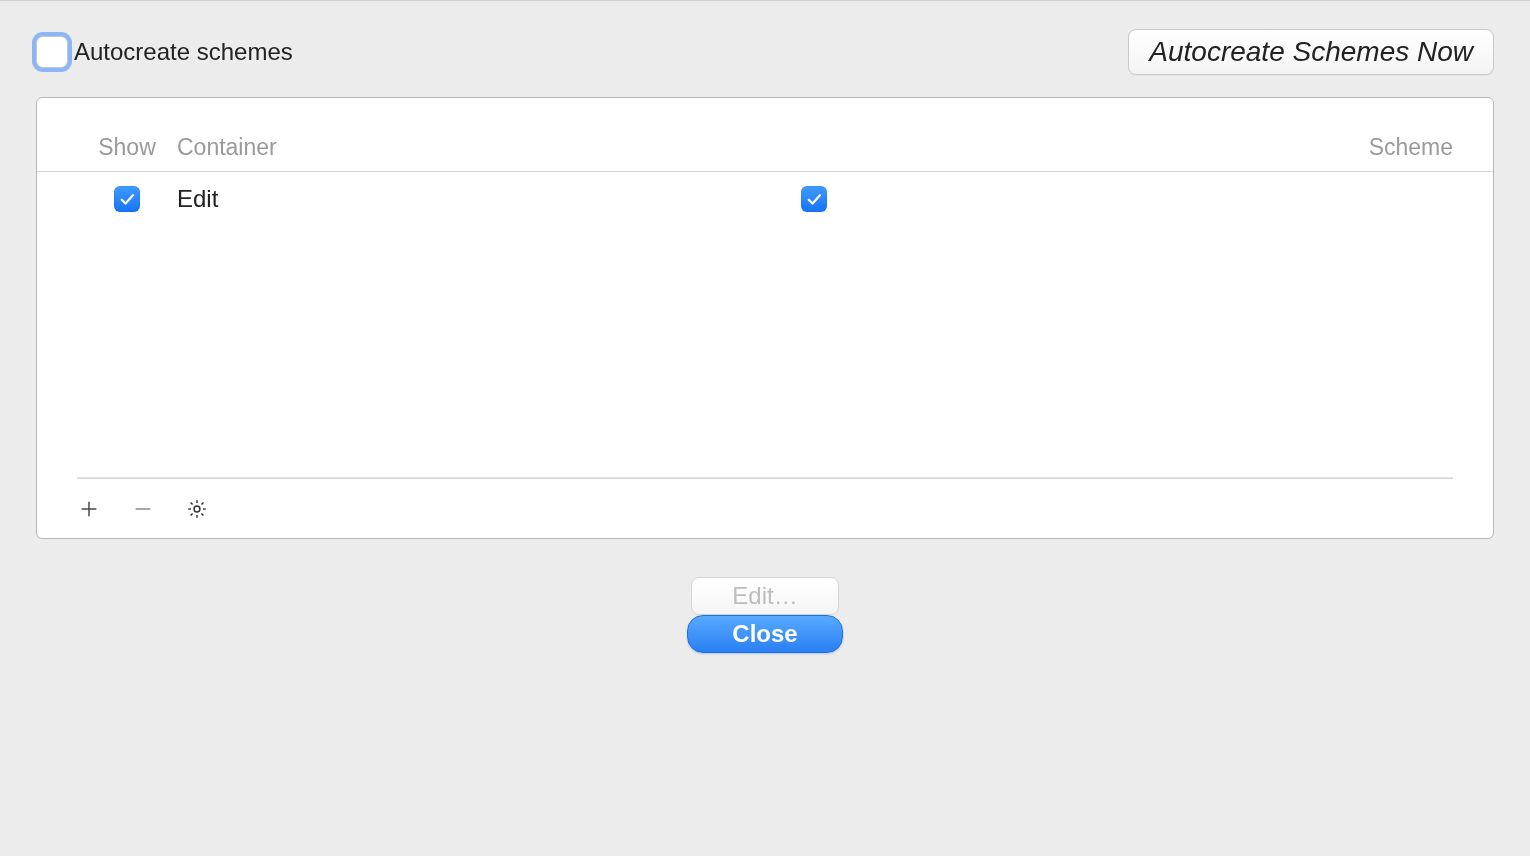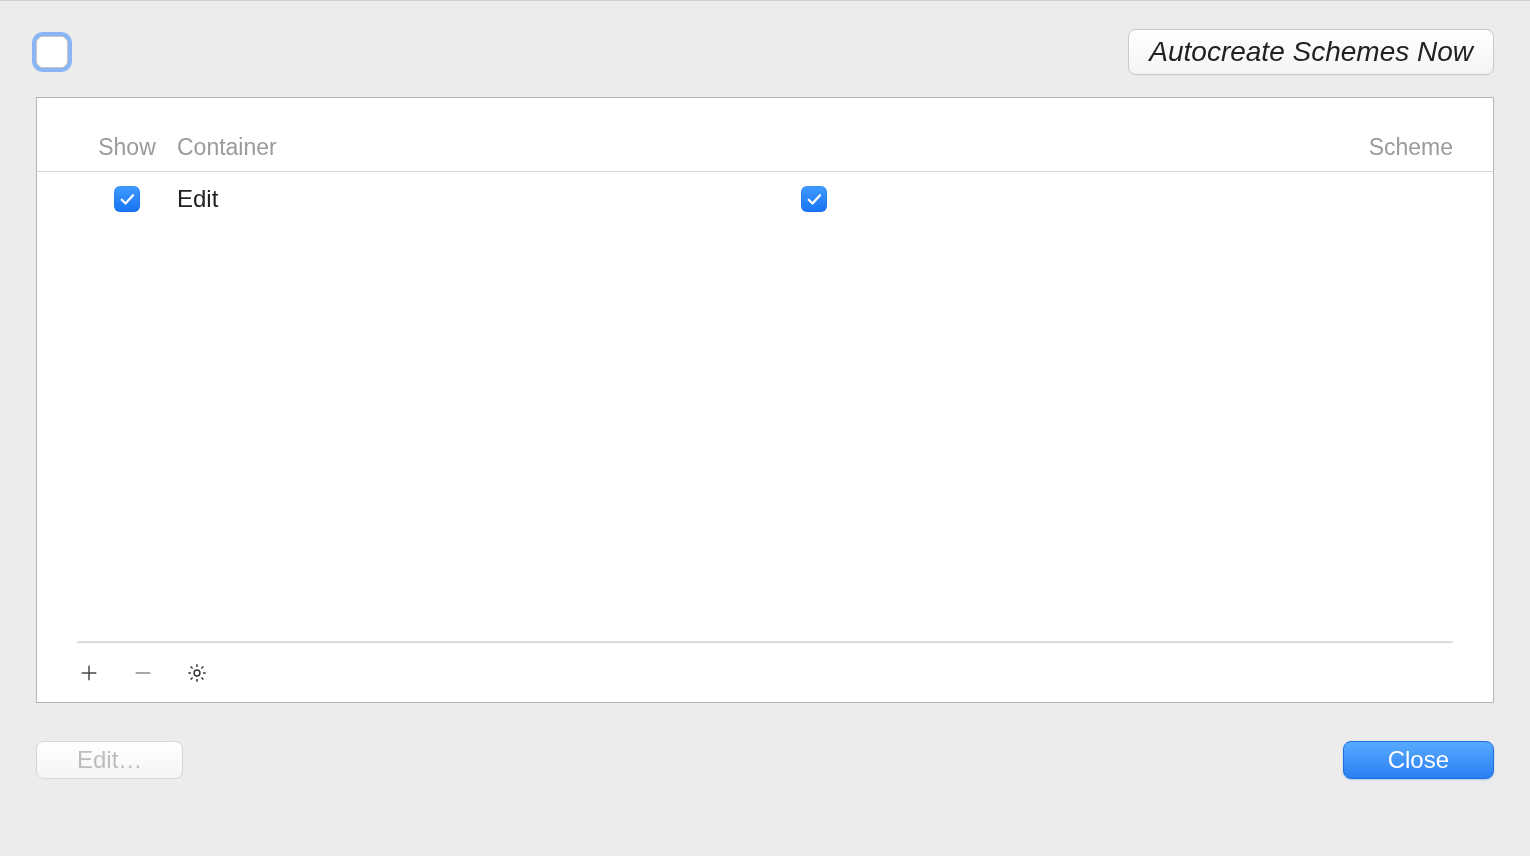--- a/index.html
+++ b/index.html
@@ -53,22 +53,22 @@
     box-shadow: 0 1px 0 rgba(0,0,0,0.03);
     font-style: italic;
   }
   .autocreate-now-btn {
     padding: 6px 20px;
   }
   .table-panel {
     margin: 22px 36px 0 36px;
     background: #ffffff;
     border: 1px solid #b6b6b6;
-    border-radius: 0;
-    height: 606px;
+    border-radius: 6px;
+    height: 442px;
     display: flex;
     flex-direction: column;
   }
   .table-header {
     display: flex;
     align-items: flex-end;
     padding: 36px 40px 10px 40px;
     border-bottom: 1px solid #d6d6d6;
     color: #9a9a9a;
     font-size: 23px;
@@ -147,49 +147,52 @@
     align-items:center;
     justify-content:center;
     color: #4a4a4a;
   }
   .footer-icon svg { width:22px; height:22px; }
   .bottom-row {
     display:flex;
     align-items:center;
     justify-content:space-between;
     padding: 38px 36px 0 36px;
+    flex-direction: column;
   }
   .edit-btn {
     font-size: 24px;
     color: #bdbdbd;
     background: linear-gradient(#ffffff, #f5f5f5);
     border: 1px solid #d6d6d6;
     border-radius: 8px;
     padding: 4px 40px;
     cursor: default;
   }
   .close-btn {
     font-size: 24px;
     color: #fff;
     background: linear-gradient(#58aaff, #2a7ff3);
     border: 1px solid #1f6fe0;
-    border-radius: 8px;
+    border-radius: 16px;
     padding: 4px 44px;
     cursor: default;
     box-shadow: 0 1px 2px rgba(40,110,220,0.3);
+    font-weight: bold;
   }
 </style>
 </head>
 <body>
 
 <div class="window">
 
   <div class="top-row">
     <div class="autocreate-left">
       <span class="focus-checkbox"></span>
+      <span class="autocreate-label">Autocreate schemes</span>
     </div>
     <button class="btn autocreate-now-btn">Autocreate Schemes Now</button>
   </div>
 
   <div class="table-panel">
     <div class="table-header">
       <div class="col-show">Show</div>
       <div class="col-container">Container</div>
       <div class="col-shared">Scheme</div>
     </div>

